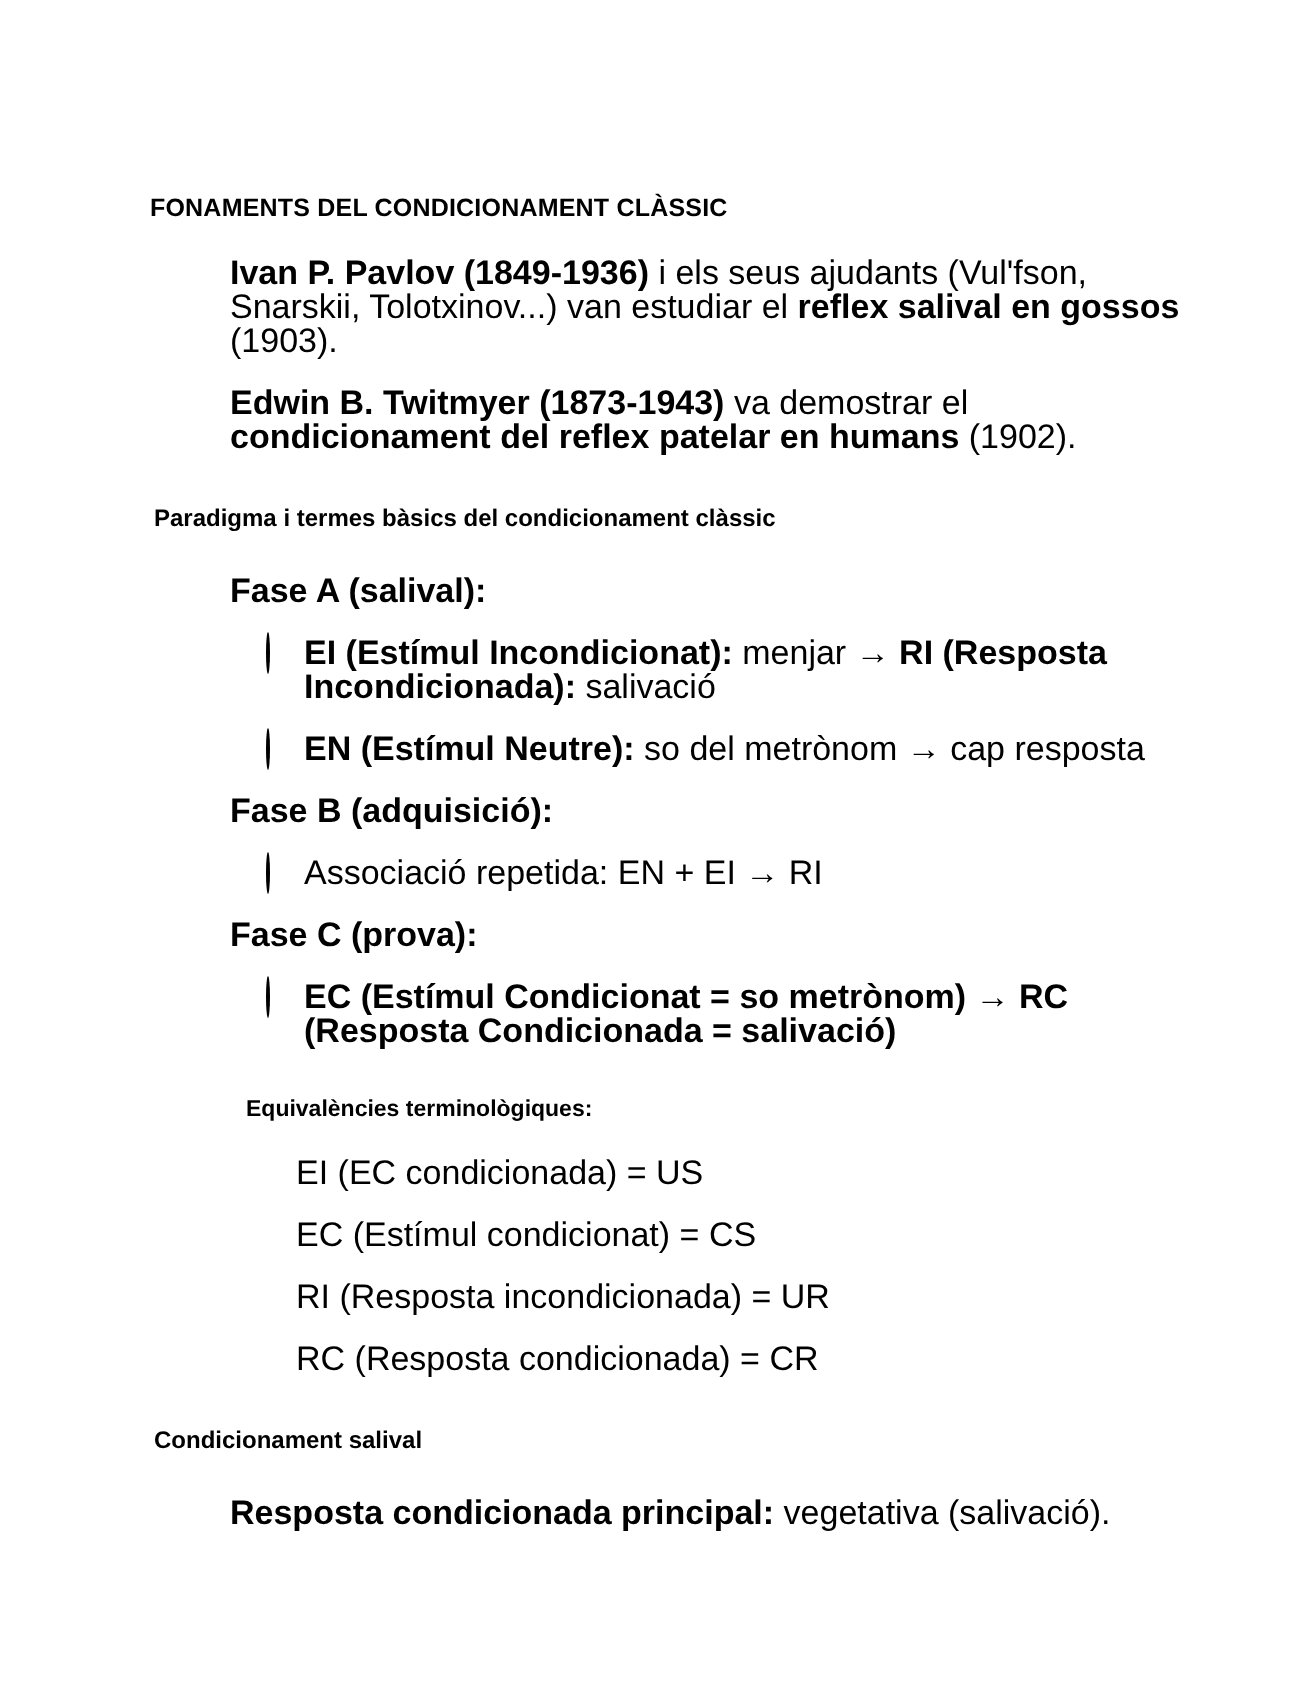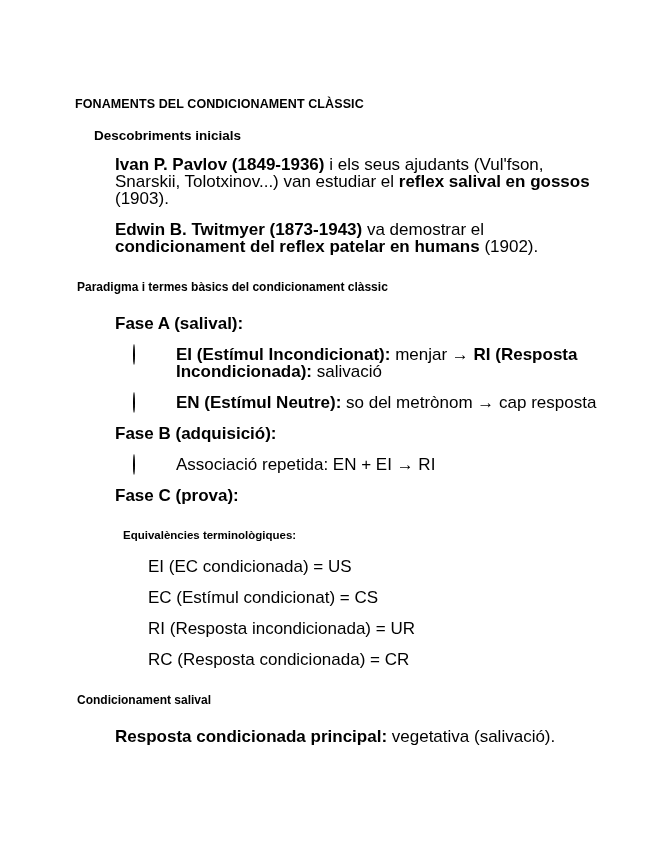--- a/index.html
+++ b/index.html
@@ -48,21 +48,21 @@
     display: flex;
     align-items: flex-start;
     margin: 0 0 14px 0;
     font-size: 17px;
     line-height: 17px;
   }
   .li .txt { flex: 1 1 auto; }
   .b { font-weight: 700; }
   .l1 { margin-left: 22px; }
   .l1 .marker { flex: 0 0 18px; }
-  .l2 { margin-left: 58px; gap: 24px; }
+  .l2 { margin-left: 58px; }
   .l2 .marker { flex: 0 0 19px; }
   .equiv { margin-left: 55px; }
   .equiv .marker { flex: 0 0 18px; }
   .marker { display: block; }
   .dot {
     width: 5px;
     height: 5px;
     margin-top: 6px;
     border-radius: 50%;
     background: #000;
@@ -76,21 +76,20 @@
     background: transparent;
   }
 </style>
 </head>
 <body>
 
 <div class="page">
 
   <div class="doc-title">FONAMENTS DEL CONDICIONAMENT CLÀSSIC</div>
 
-  <div class="h2">Descobriments inicials</div>
 
   <div class="li l1">
     <span class="marker"><span class="dot"></span></span>
     <div class="txt"><span class="b">Ivan P. Pavlov (1849-1936)</span><span> i els seus ajudants (Vul'fson, Snarskii, Tolotxinov...) van estudiar el </span><span class="b">reflex salival en gossos</span><span> (1903).</span></div>
   </div>
 
   <div class="li l1">
     <span class="marker"><span class="dot"></span></span>
     <div class="txt"><span class="b">Edwin B. Twitmyer (1873-1943)</span><span> va demostrar el </span><span class="b">condicionament del reflex patelar en humans</span><span> (1902).</span></div>
   </div>
@@ -120,20 +119,24 @@
   <div class="li l2">
     <span class="marker"><span class="circle"></span></span>
     <div class="txt"><span>Associació repetida: EN + EI → RI</span></div>
   </div>
 
   <div class="li l1">
     <span class="marker"><span class="dot"></span></span>
     <div class="txt"><span class="b">Fase C (prova):</span></div>
   </div>
 
+  <div class="li l2">
+    <span class="marker"><span class="circle"></span></span>
+    <div class="txt"><span class="b">EC (Estímul Condicionat = so metrònom)</span><span> → </span><span class="b">RC (Resposta Condicionada = salivació)</span></div>
+  </div>
 
   <div class="subheading">Equivalències terminològiques:</div>
 
   <div class="li equiv">
     <span class="marker"><span class="dot"></span></span>
     <div class="txt">EI (EC condicionada) = US</div>
   </div>
 
   <div class="li equiv">
     <span class="marker"><span class="dot"></span></span>

